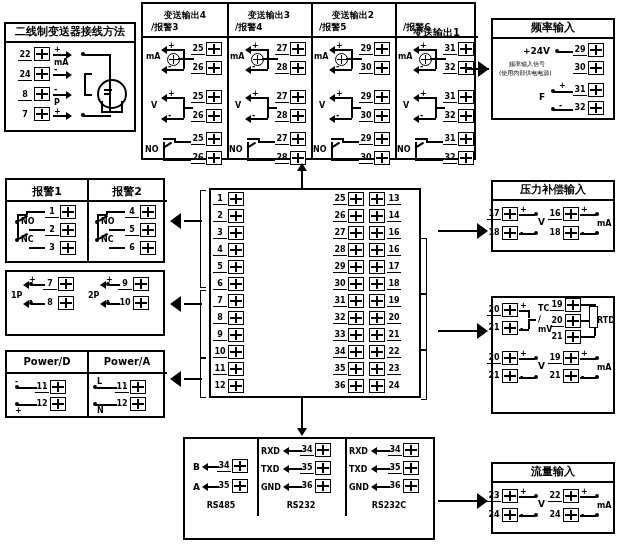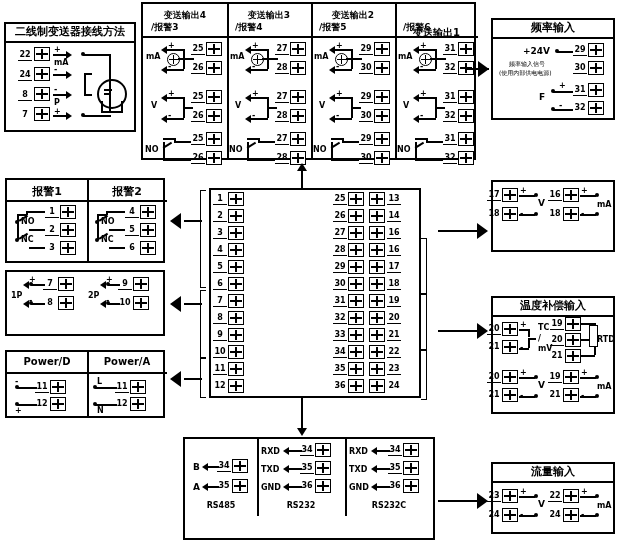--- a/index.html
+++ b/index.html
@@ -544,20 +544,21 @@
 <div class="wire wh" style="left:438px;top:330px;width:45px;height:2px;"></div>
 <div class="bigarrowR" style="left:477px;top:323px;"></div>
 
 <div class="wire wh" style="left:438px;top:500px;width:45px;height:2px;"></div>
 <div class="bigarrowR" style="left:477px;top:493px;"></div>
 
 <div class="wire wv" style="left:301px;top:398px;height:32px;width:2px;"></div>
 <div class="arrowD" style="left:297px;top:428px;"></div>
 
 <div class="panel" style="left:491px;top:180px;width:124px;height:72px;">
+  <div class="ptitle">压力补偿输入</div>
   <div class="pbody" style="height:48px;">
     <div class="tnum" style="left:-6px;top:8px;">17</div>
     <div class="term" style="left:9px;top:6px;"></div>
     <div class="tnum nb" style="left:-6px;top:27px;">18</div>
     <div class="term" style="left:9px;top:25px;"></div>
     <div class="lbl" style="left:27px;top:4px;">+</div>
     <div class="lbl" style="left:27px;top:27px;">-</div>
     <div class="wire wh" style="left:26px;top:13px;width:16px;"></div>
     <div class="dot" style="left:41px;top:11px;"></div>
     <div class="wire wh" style="left:26px;top:32px;width:16px;"></div>
@@ -572,21 +573,20 @@
     <div class="lbl" style="left:88px;top:27px;">-</div>
     <div class="wire wh" style="left:87px;top:13px;width:16px;"></div>
     <div class="dot" style="left:102px;top:11px;"></div>
     <div class="wire wh" style="left:87px;top:32px;width:16px;"></div>
     <div class="dot" style="left:102px;top:30px;"></div>
     <div class="lbl" style="left:104px;top:18px;">mA</div>
   </div>
 </div>
 
 <div class="panel" style="left:491px;top:296px;width:124px;height:118px;">
-  <div class="ptitle">温度补偿输入</div>
   <div class="pbody" style="height:94px;">
 
     <div class="tnum" style="left:-6px;top:7px;">20</div>
     <div class="term" style="left:9px;top:5px;"></div>
     <div class="tnum nb" style="left:-6px;top:25px;">21</div>
     <div class="term" style="left:9px;top:23px;"></div>
     <div class="lbl" style="left:27px;top:3px;">+</div>
     <div class="lbl" style="left:27px;top:26px;">-</div>
     <div class="wire wh" style="left:26px;top:12px;width:10px;"></div>
     <div class="wire wh" style="left:26px;top:31px;width:10px;"></div>

